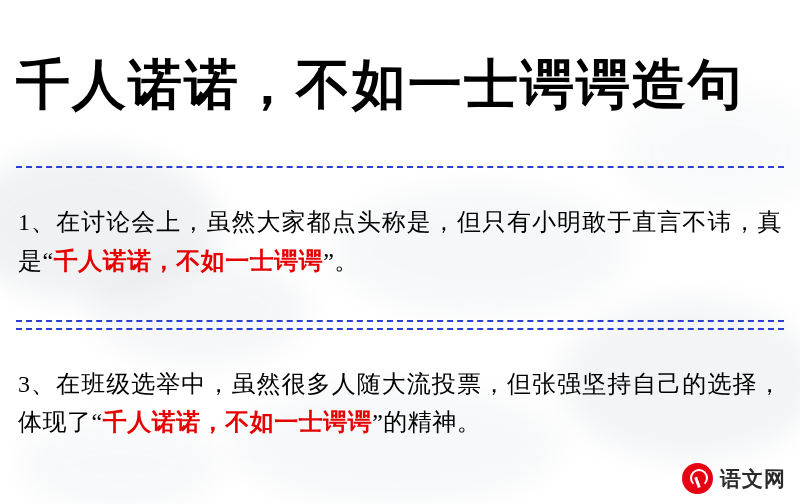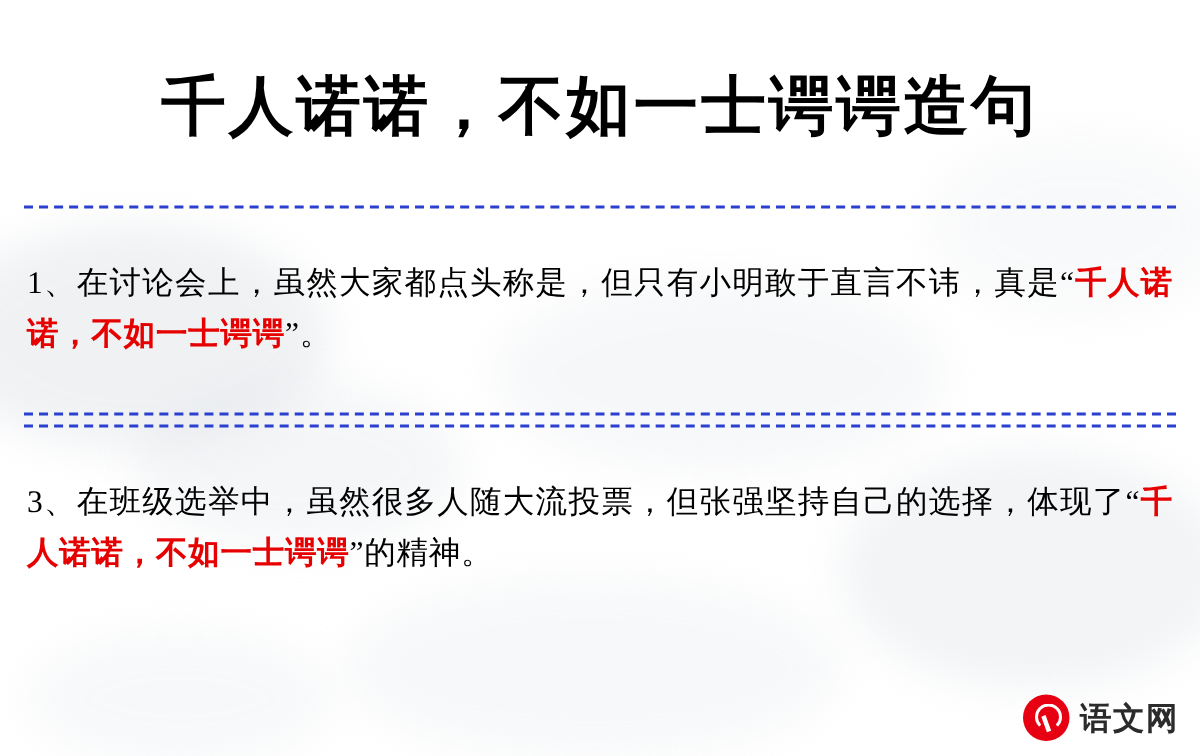--- a/index.html
+++ b/index.html
@@ -39,22 +39,22 @@
   .page {
     position: relative;
     z-index: 1;
     width: 800px;
     height: 504px;
     box-sizing: border-box;
     padding: 0 16px;
   }
 
   .title {
-    text-align: center;
-    font-size: 43px;
+    text-align: left;
+    font-size: 54px;
     font-weight: bold;
     letter-spacing: 2px;
     color: #000000;
     padding-top: 16px;
     padding-bottom: 10px;
     line-height: 1.25;
     white-space: nowrap;
     font-family: "Liberation Serif", "DejaVu Serif", serif;
   }
 
@@ -62,21 +62,21 @@
     border: 0;
     border-top: 2px dashed #2b3fd0;
     margin: 6px 0 0 0;
     height: 0;
   }
 
   .entry {
     padding: 11px 2px 9px 2px;
   }
   .entry-text {
-    font-size: 21px;
+    font-size: 24px;
     line-height: 1.62;
     color: #000000;
     letter-spacing: 0.5px;
     text-align: justify;
   }
   .hl {
     color: #e60000;
     font-weight: bold;
   }
 

